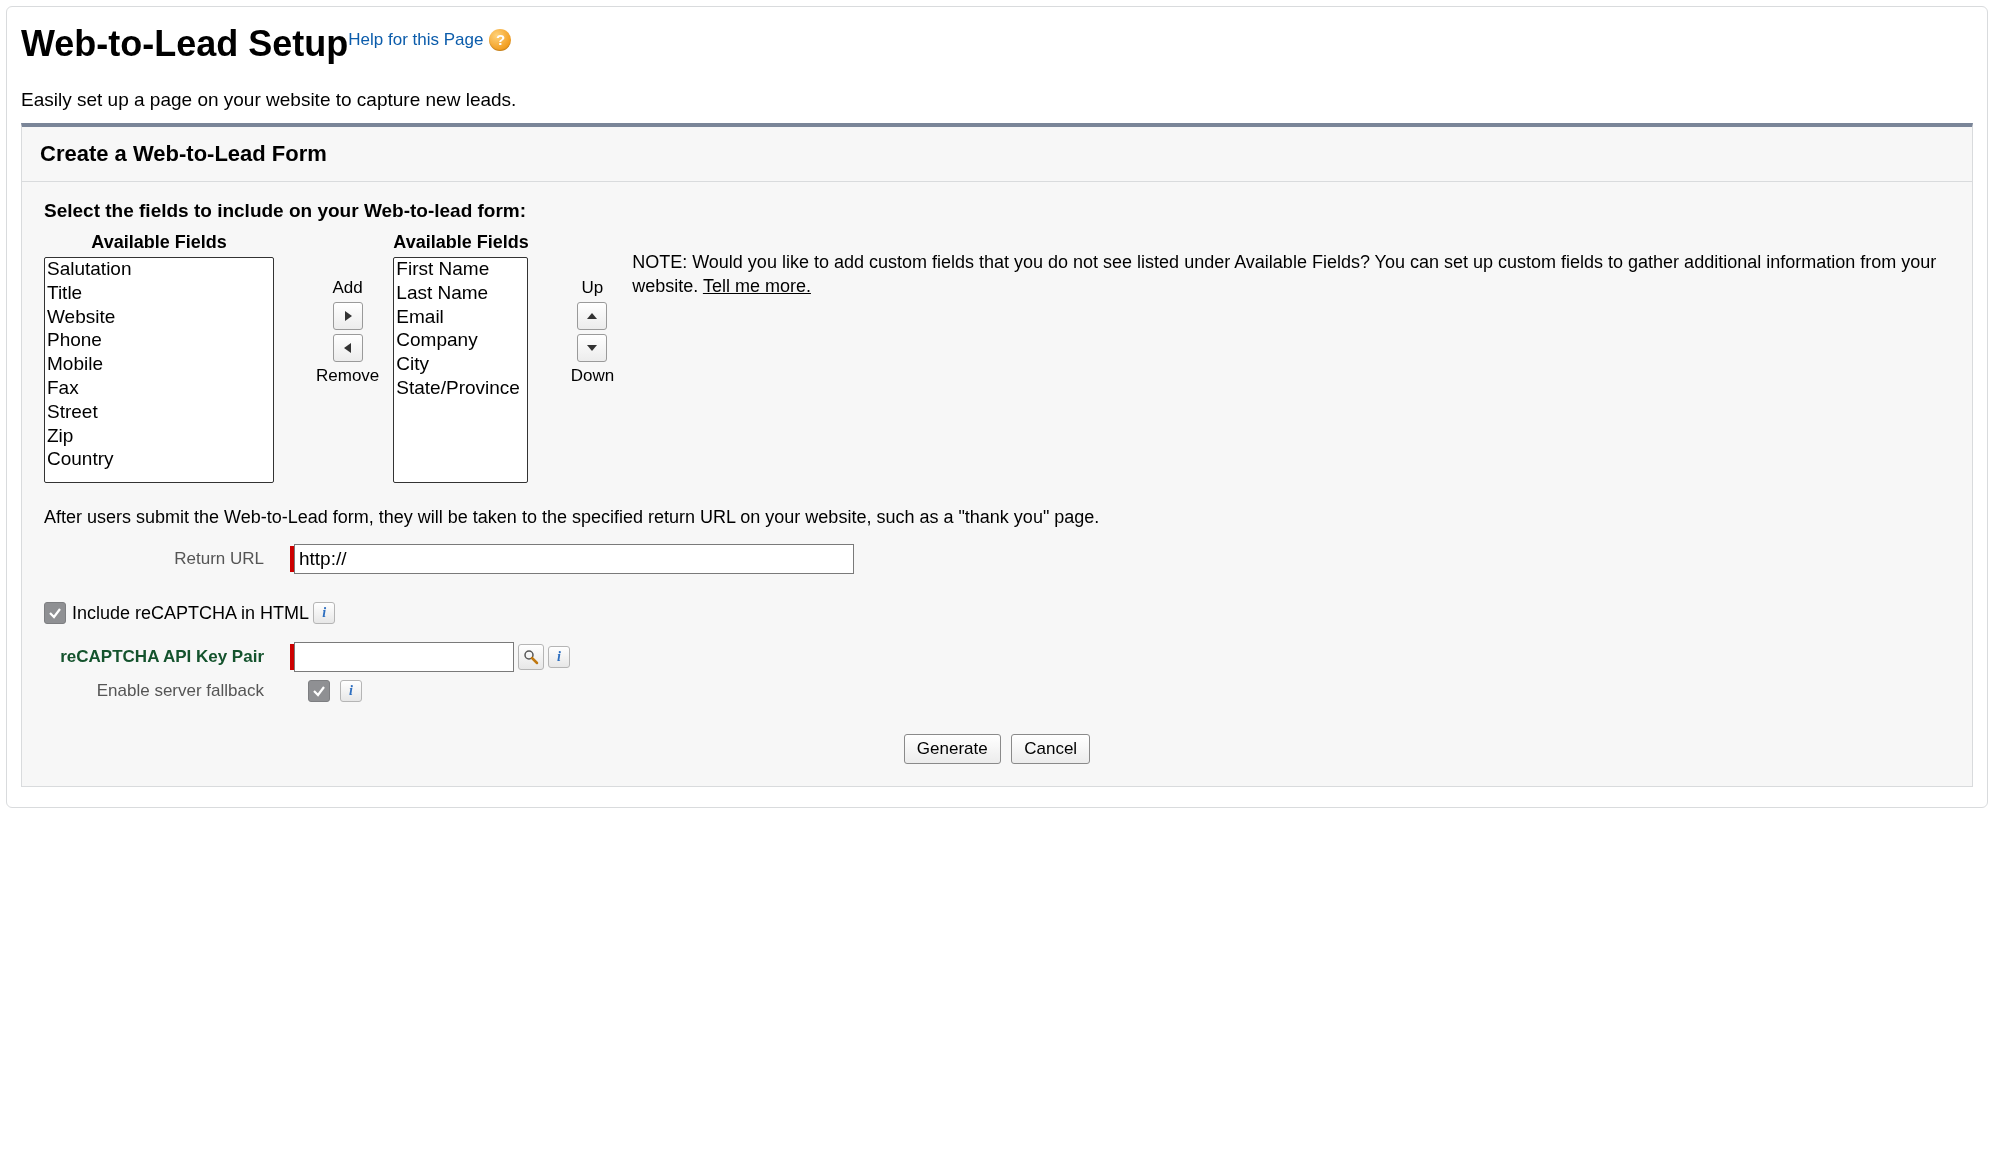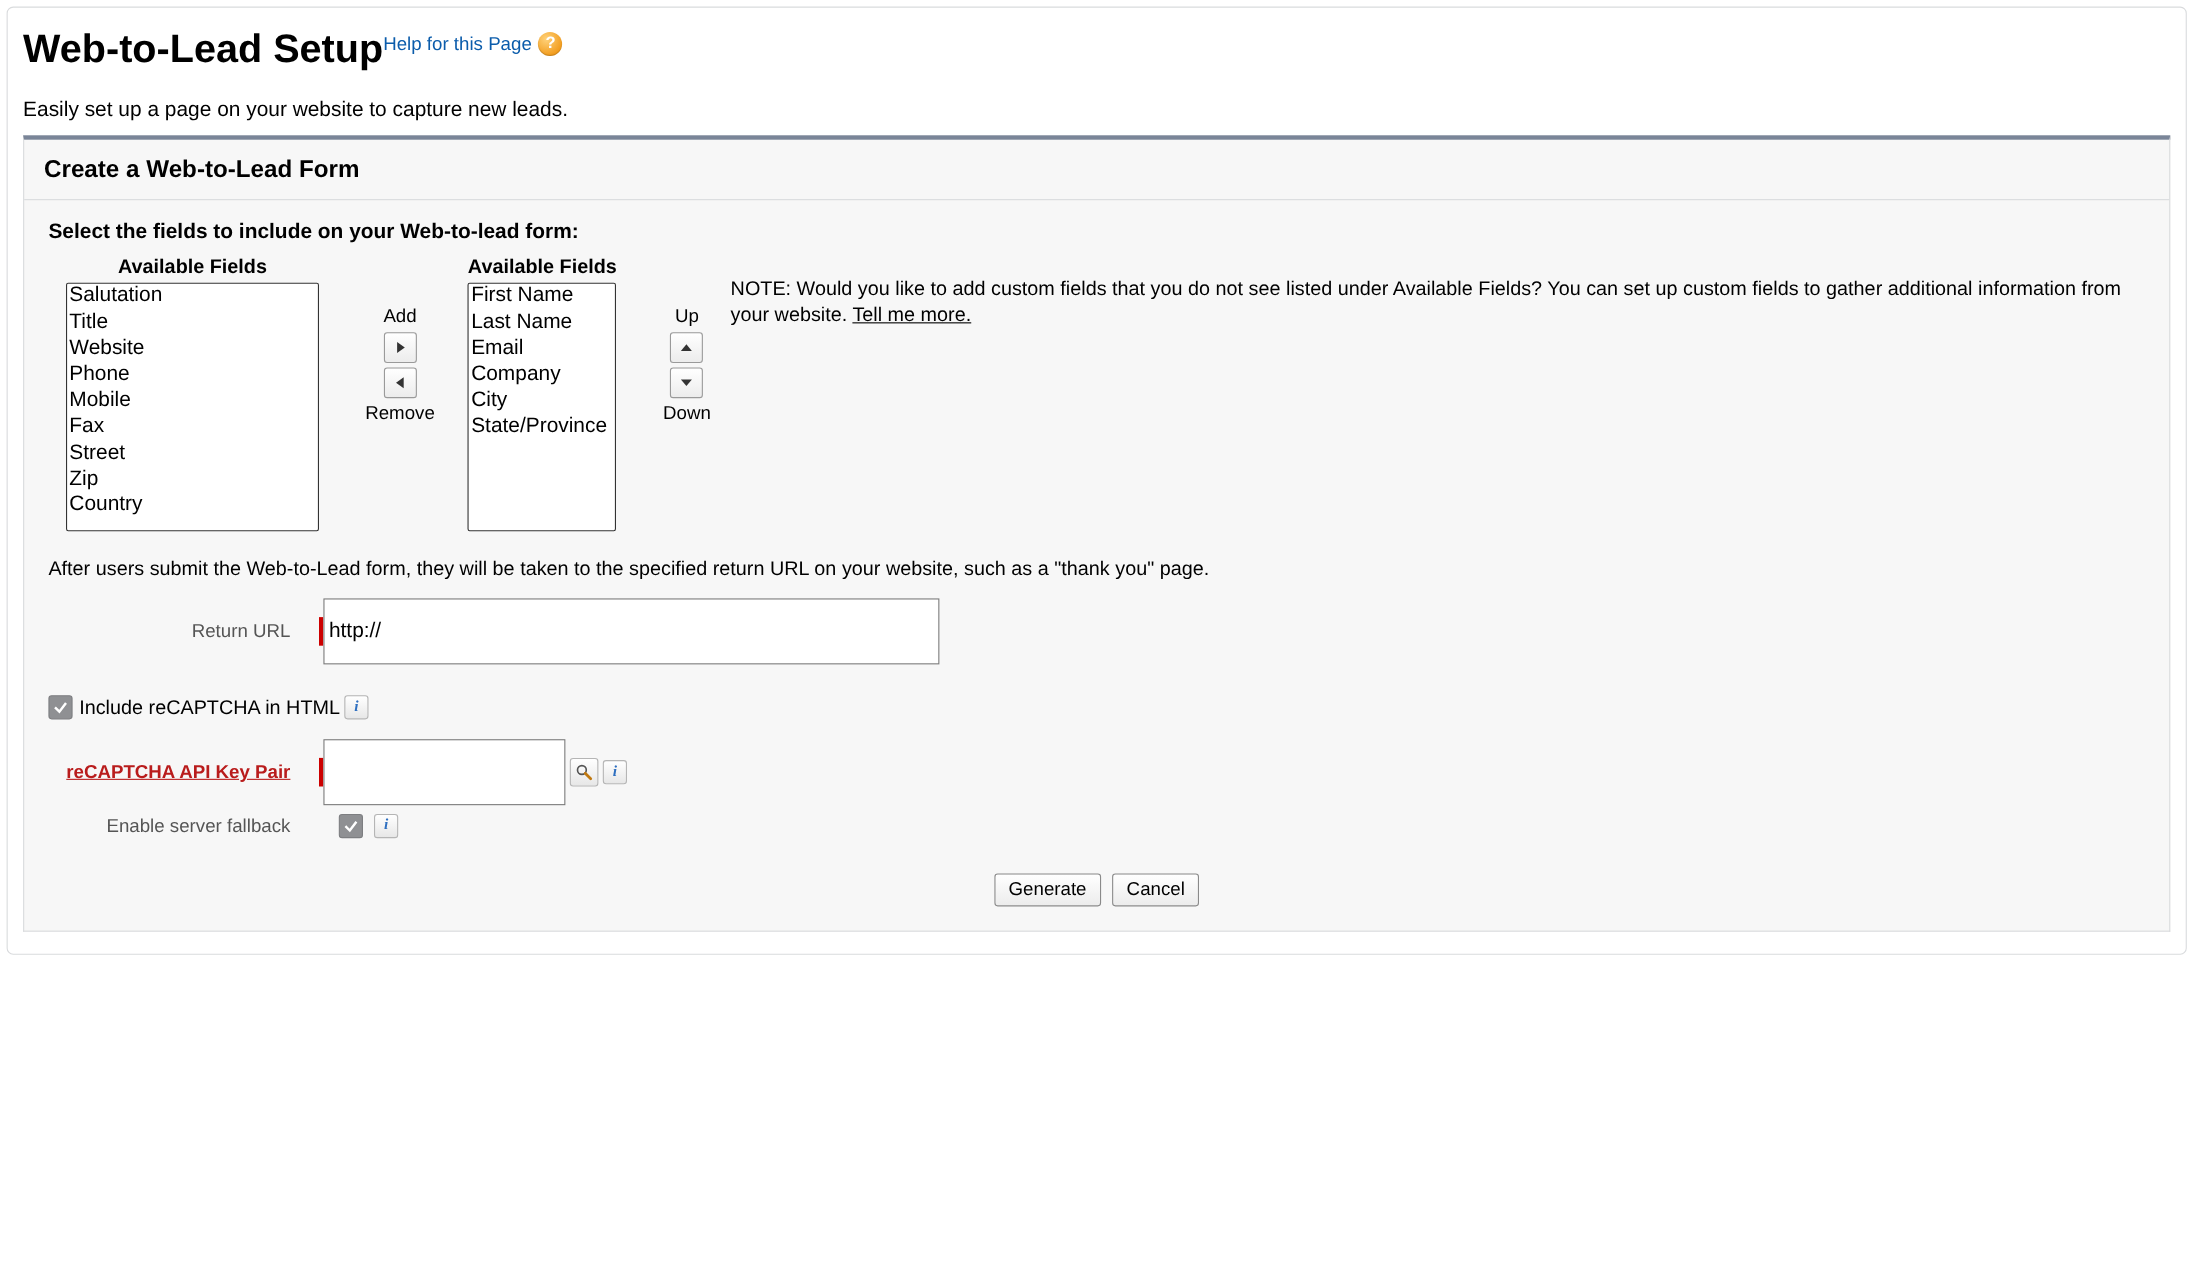--- a/index.html
+++ b/index.html
@@ -74,21 +74,20 @@
     margin: 2px 0 10px 0;
   }
   .picker-row {
     display: flex;
     align-items: flex-start;
     gap: 14px;
   }
   .picker-col {
     display: inline-block;
     vertical-align: top;
-    margin-left: 16px;
   }
   .col-title {
     font-size: 18px;
     font-weight: 700;
     text-align: center;
     margin-bottom: 4px;
   }
   select.multi {
     font-size: 19px;
     font-family: Arial, Helvetica, sans-serif;
@@ -144,34 +143,34 @@
     margin: 8px 0;
   }
   .form-label {
     width: 246px;
     text-align: right;
     font-size: 17px;
     color: #555;
     padding-right: 26px;
     box-sizing: border-box;
   }
-  .form-label.bold { font-weight:700; text-decoration: underline; color:#b91c1c; }
+  .form-label.bold { font-weight:700; color:#14532d; }
   .req-bar {
     display: inline-block;
     width: 4px;
     height: 26px;
     background: #c00;
     vertical-align: middle;
   }
   input.text {
     font-size: 19px;
     height: 26px;
     border: 1px solid #7a7a7a;
     background: #fff;
-    padding: 16px 4px;
+    padding: 1px 4px;
     box-sizing: content-box;
   }
   #returnUrl { width: 550px; }
   #apiKey    { width: 210px; }
 
   .chk {
     position: relative;
     display: inline-flex;
     align-items: center;
     justify-content: center;

